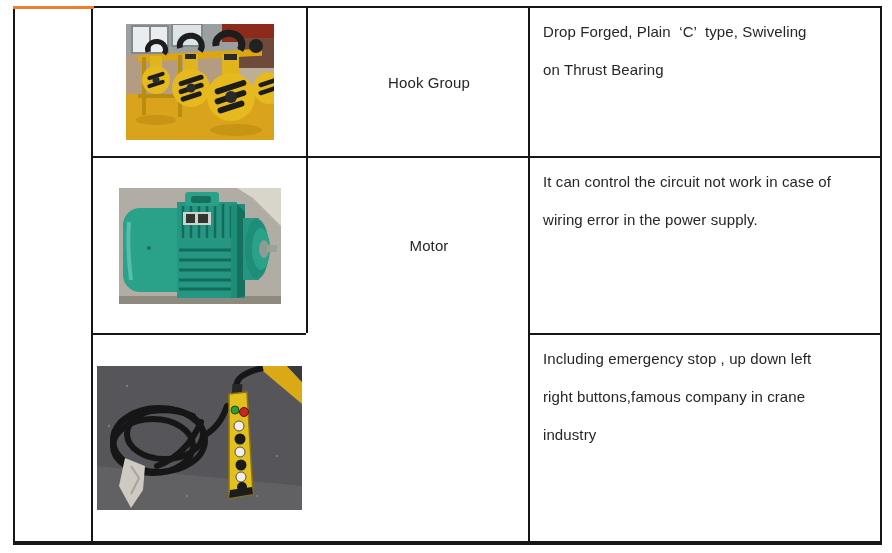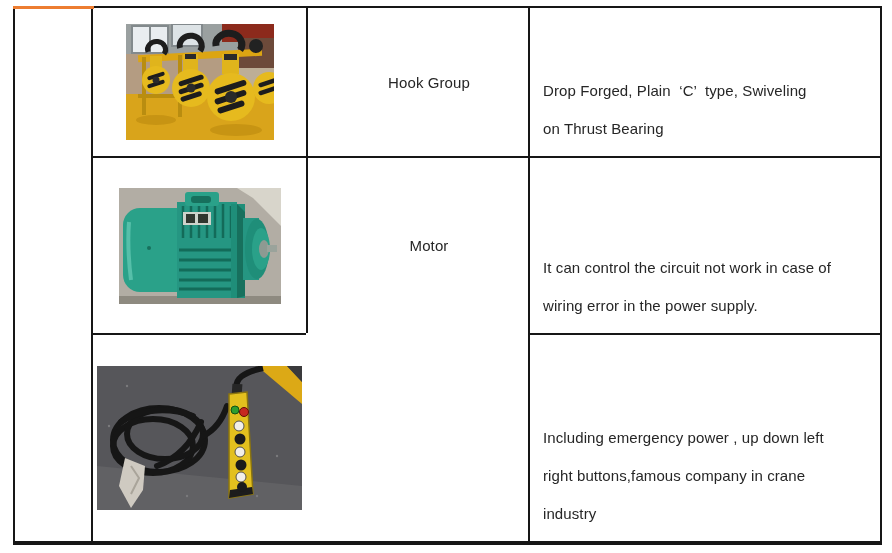--- a/index.html
+++ b/index.html
@@ -29,22 +29,22 @@
   .r2 { grid-row: 2; border-top: 2px solid #161616; }
   .r3 { grid-row: 3; border-top: 2px solid #161616; }
   .img-cell { display: flex; align-items: center; justify-content: center; }
   .name-cell {
     border-left: 2px solid #161616;
     display: flex; align-items: center; justify-content: center;
     font-size: 15px; letter-spacing: .1px; padding-left: 22px;
   }
   .desc-cell {
     border-left: 2px solid #161616;
-    display: flex; align-items: flex-end;
-    padding: 12px 10px 8px 13px;
+    display: flex; align-items: flex-start;
+    padding: 5px 10px 8px 13px;
     font-size: 15px; line-height: 38px; letter-spacing: .1px;
   }
   .txt { white-space: pre-wrap; }
   svg { display: block; }
 </style>
 </head>
 <body>
 
 <div class="page">
   <div class="doc-table">
@@ -206,19 +206,19 @@
         <circle cx="147" cy="46" r="4.5" fill="#c62820" stroke="#5e0e0a" stroke-width="1"></circle>
         <circle cx="142" cy="60" r="5" fill="#f2efe8" stroke="#55514a" stroke-width="1"></circle>
         <circle cx="143" cy="73" r="5.5" fill="#1b1b1b"></circle>
         <circle cx="143" cy="86" r="5" fill="#f2efe8" stroke="#55514a" stroke-width="1"></circle>
         <circle cx="144" cy="99" r="5.5" fill="#1b1b1b"></circle>
         <circle cx="144" cy="111" r="5" fill="#f2efe8" stroke="#55514a" stroke-width="1"></circle>
         <circle cx="145" cy="121" r="5" fill="#1b1b1b"></circle>
       </svg>
     </div>
     <div class="cell desc-cell c4 r3">
-      <span class="txt">Including emergency power , up down left
+      <span class="txt">Including emergency stop , up down left
 right buttons,famous company in crane
 industry</span>
     </div>
 
   </div>
 </div>
 
 </body></html>

